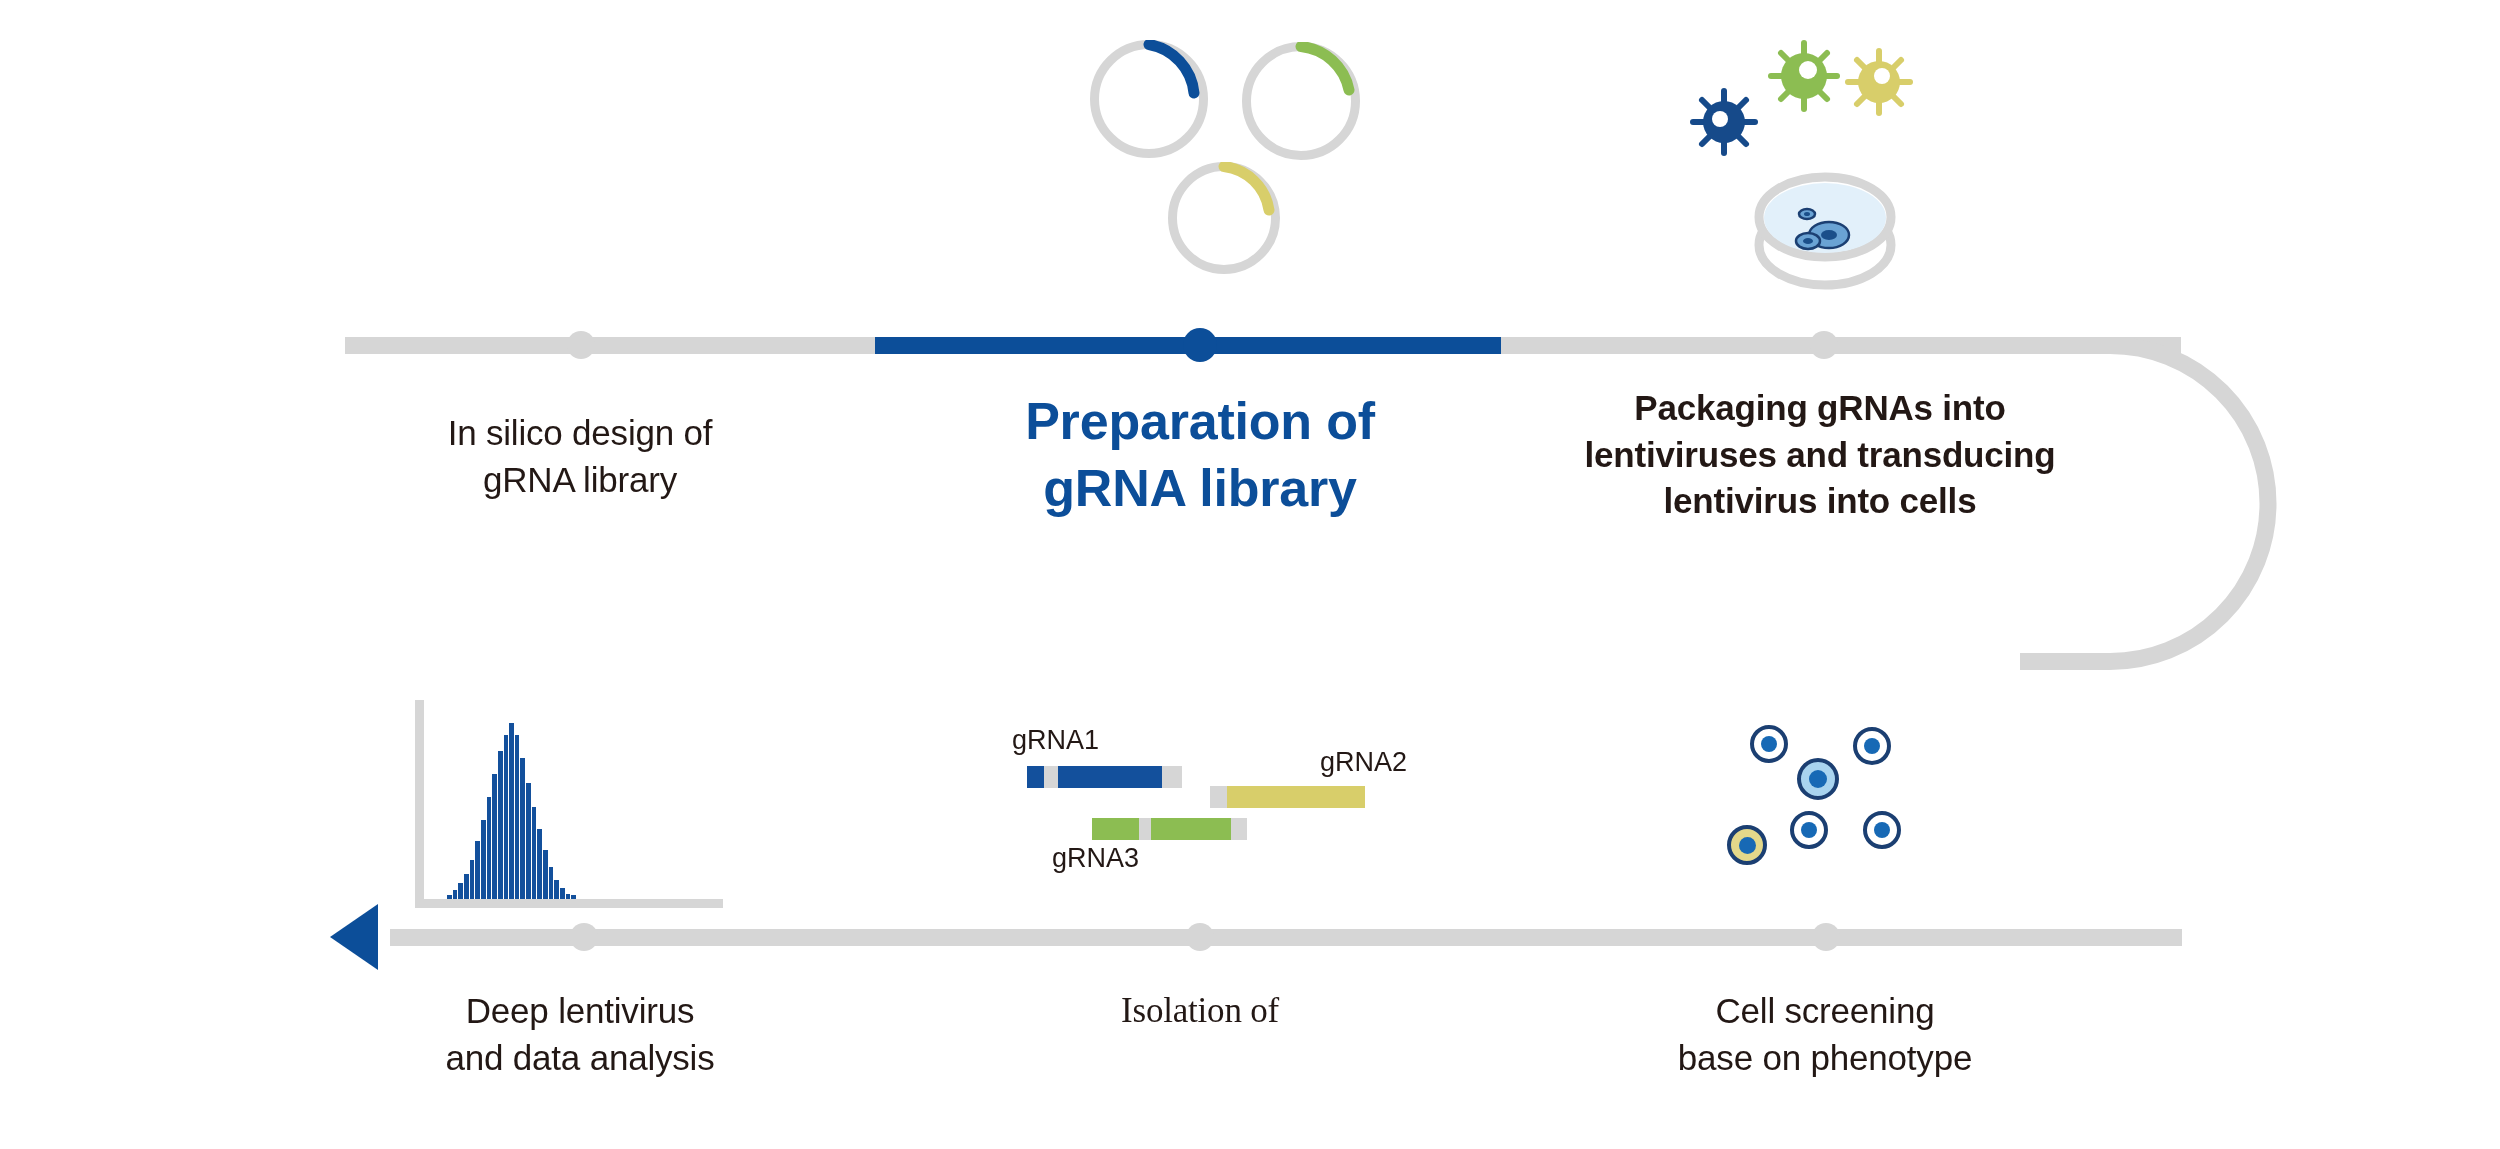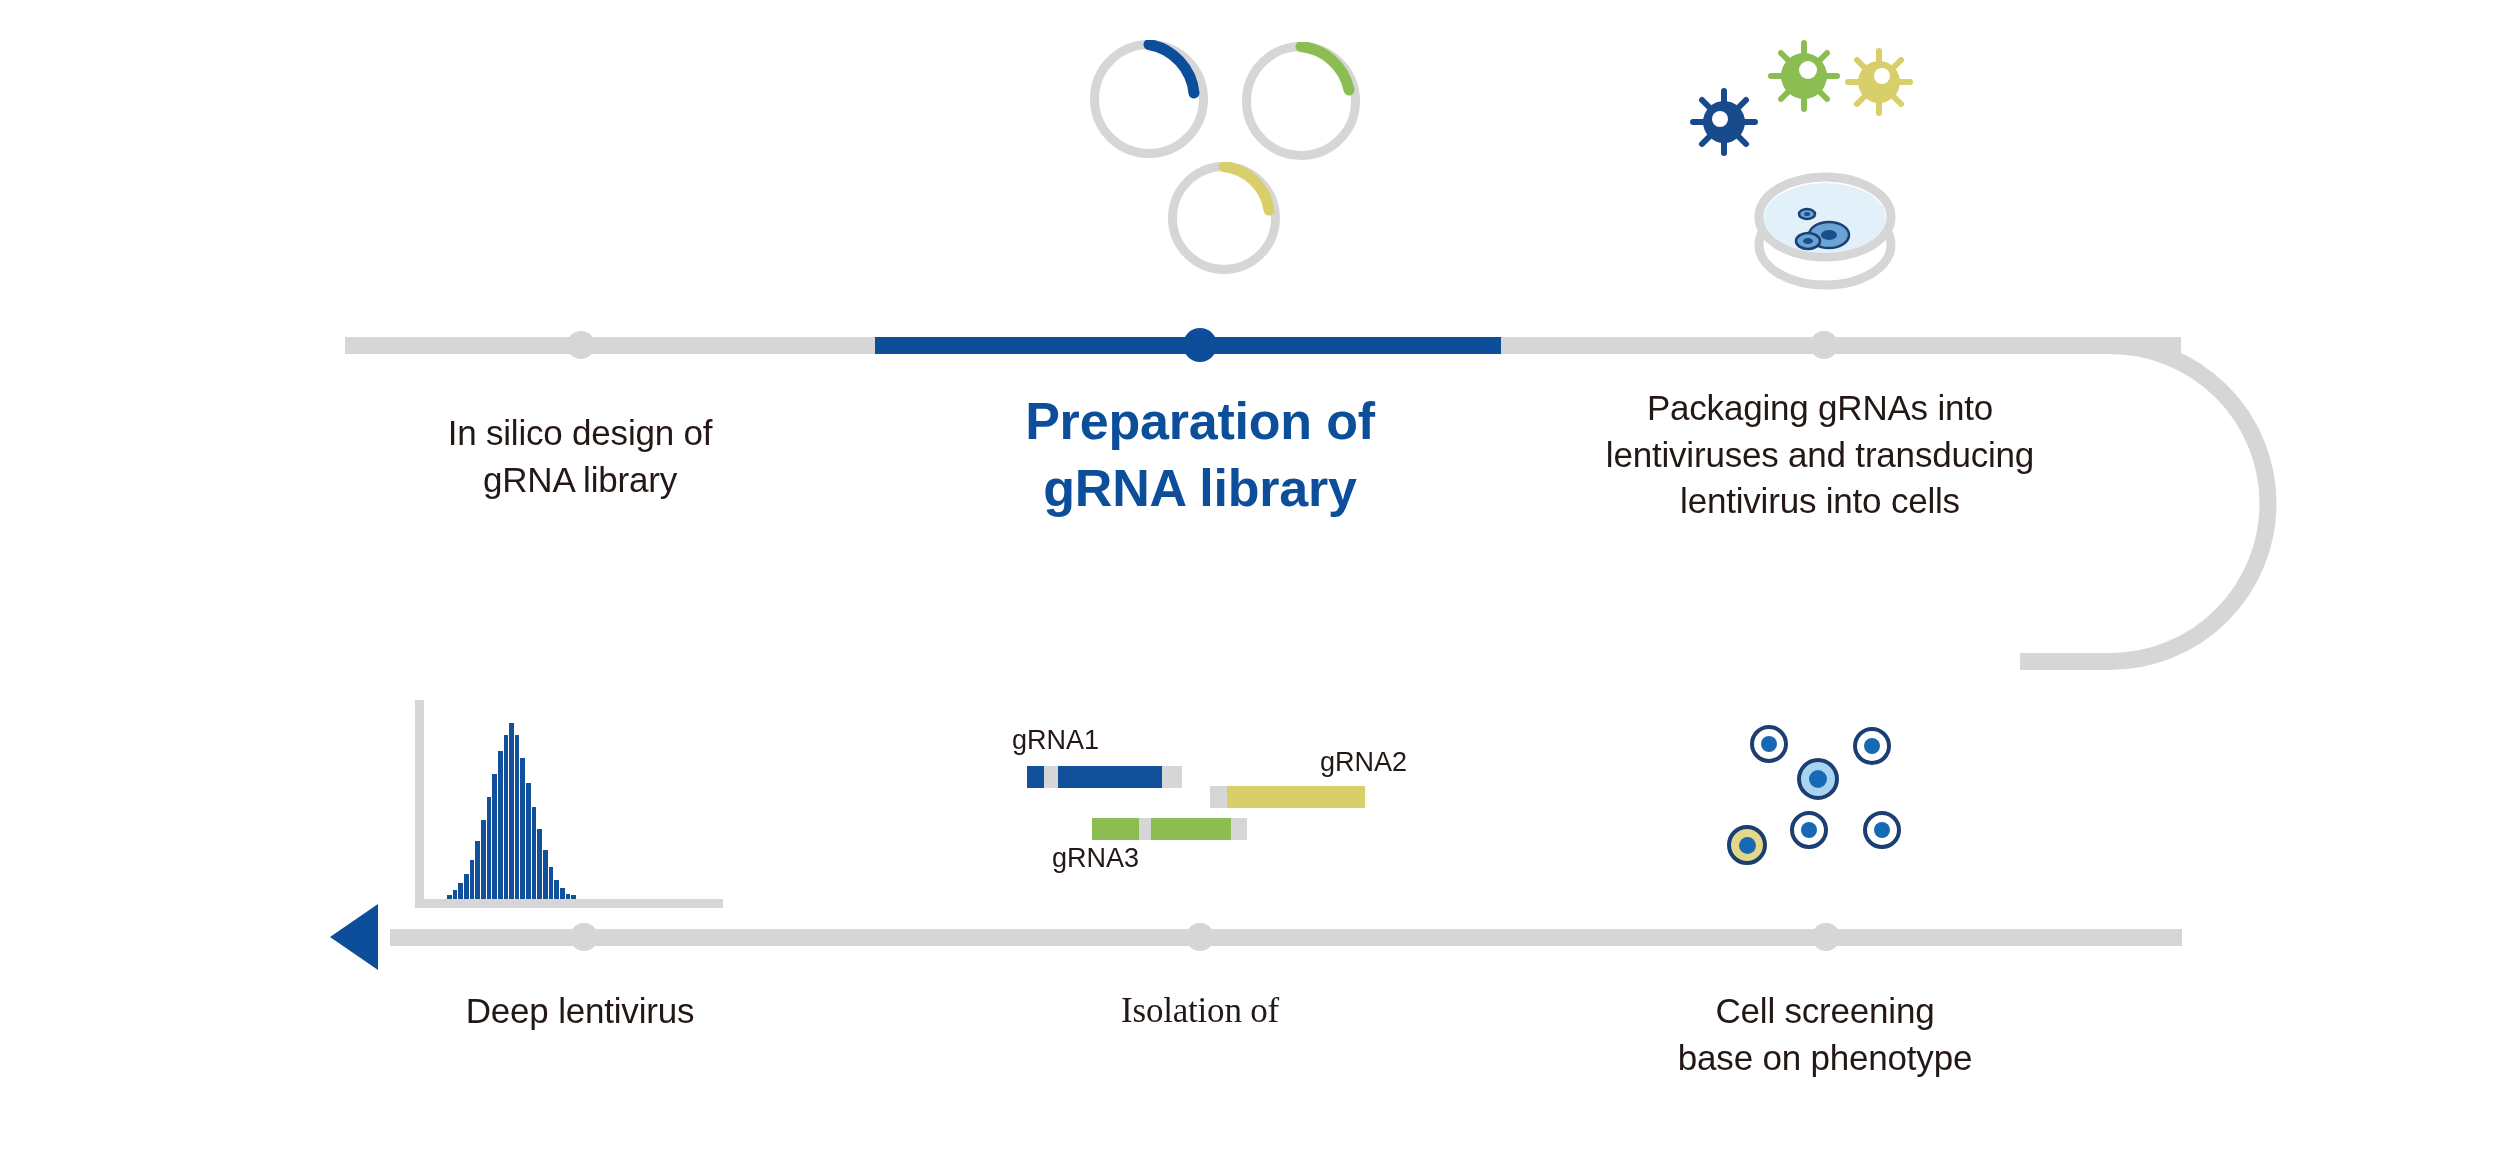--- a/index.html
+++ b/index.html
@@ -256,21 +256,21 @@
   <div class="step-label" style="left:330px; top:410px; width:500px;">
     <div>In silico design of</div>
     <div>gRNA library</div>
   </div>
 
   <div class="step-label active" style="left:950px; top:388px; width:500px;text-align:center;">
     <div>Preparation of</div>
     <div>gRNA library</div>
   </div>
 
-  <div class="step-label" style="left:1540px; top:385px; width:560px;">
+  <div class="step-label" style="left:1540px; top:385px; width:560px;font-weight:bold;">
     <div>Packaging gRNAs into</div>
     <div>lentiviruses and transducing</div>
     <div>lentivirus into cells</div>
   </div>
 
   <div class="abs" style="left:415px; top:700px; width:320px; height:215px;">
     <div class="axis-v" style="left:0px; top:0px; height:208px;"></div>
     <div class="axis-h" style="left:0px; top:199px; width:308px;"></div>
     <div class="hist-bars" id="hist-bars" style="left:32px; bottom:16px; width:130px; height:185px;">
         <div class="bar" style="left: 0%; width: 4.34783%; height: 1.90476%;"></div>
@@ -346,20 +346,21 @@
 
   <div class="track" style="left:390px; top:929px; width:1792px;"></div>
   <div class="arrow-left" style="left:330px; top:904px;"></div>
 
   <div class="node" style="left:570px; top:923px;"></div>
   <div class="node" style="left:1186px; top:923px;"></div>
   <div class="node" style="left:1812px; top:923px;"></div>
 
   <div class="step-label" style="left:330px; top:988px; width:500px;">
     <div>Deep lentivirus</div>
+    <div>and data analysis</div>
   </div>
 
   <div class="step-label" style="left:950px; top:988px; width:500px;font-family:Liberation Serif, serif;">
     <div>Isolation of</div>
   </div>
 
   <div class="step-label" style="left:1575px; top:988px; width:500px;">
     <div>Cell screening</div>
     <div>base on phenotype</div>
   </div>

